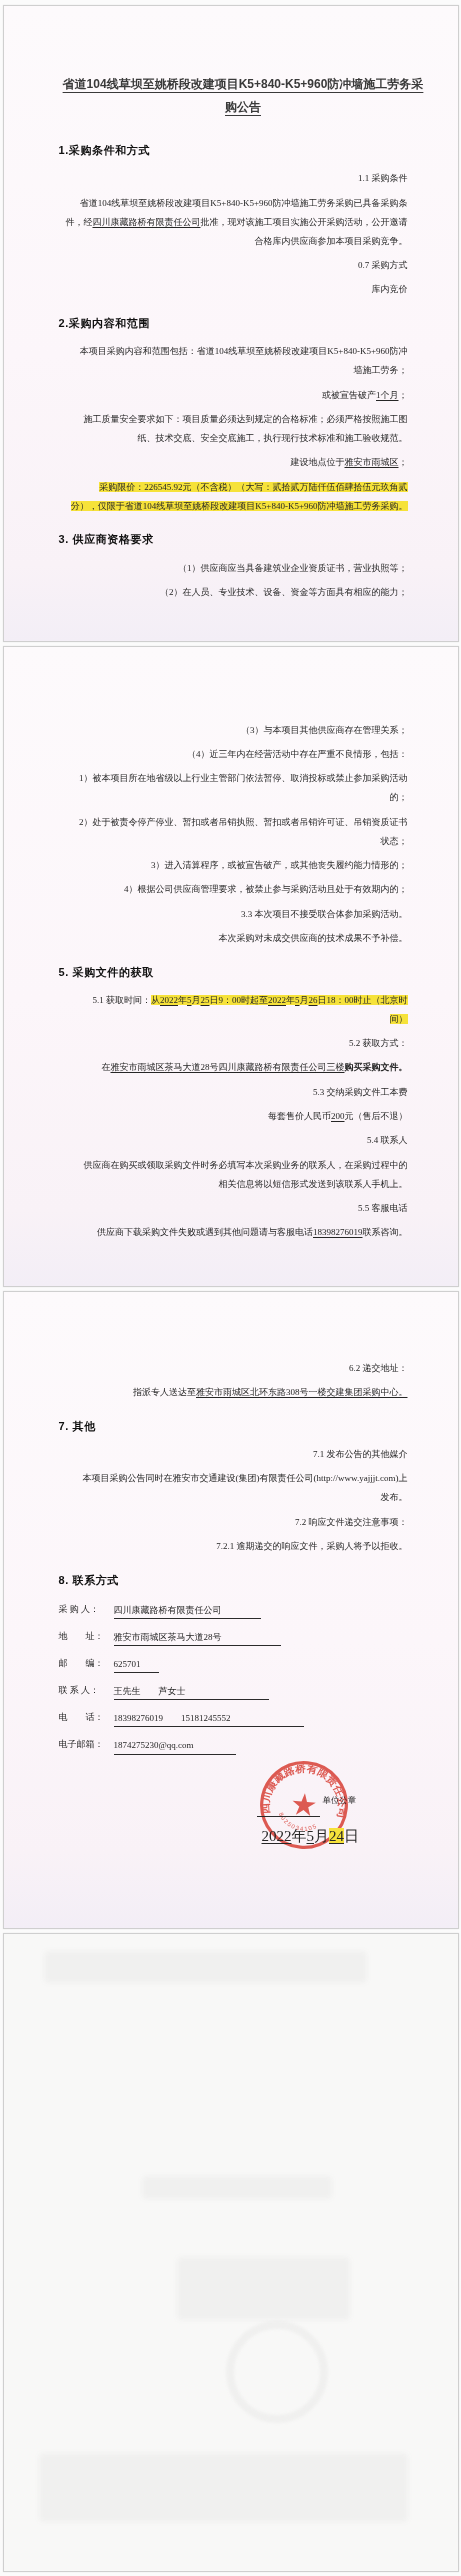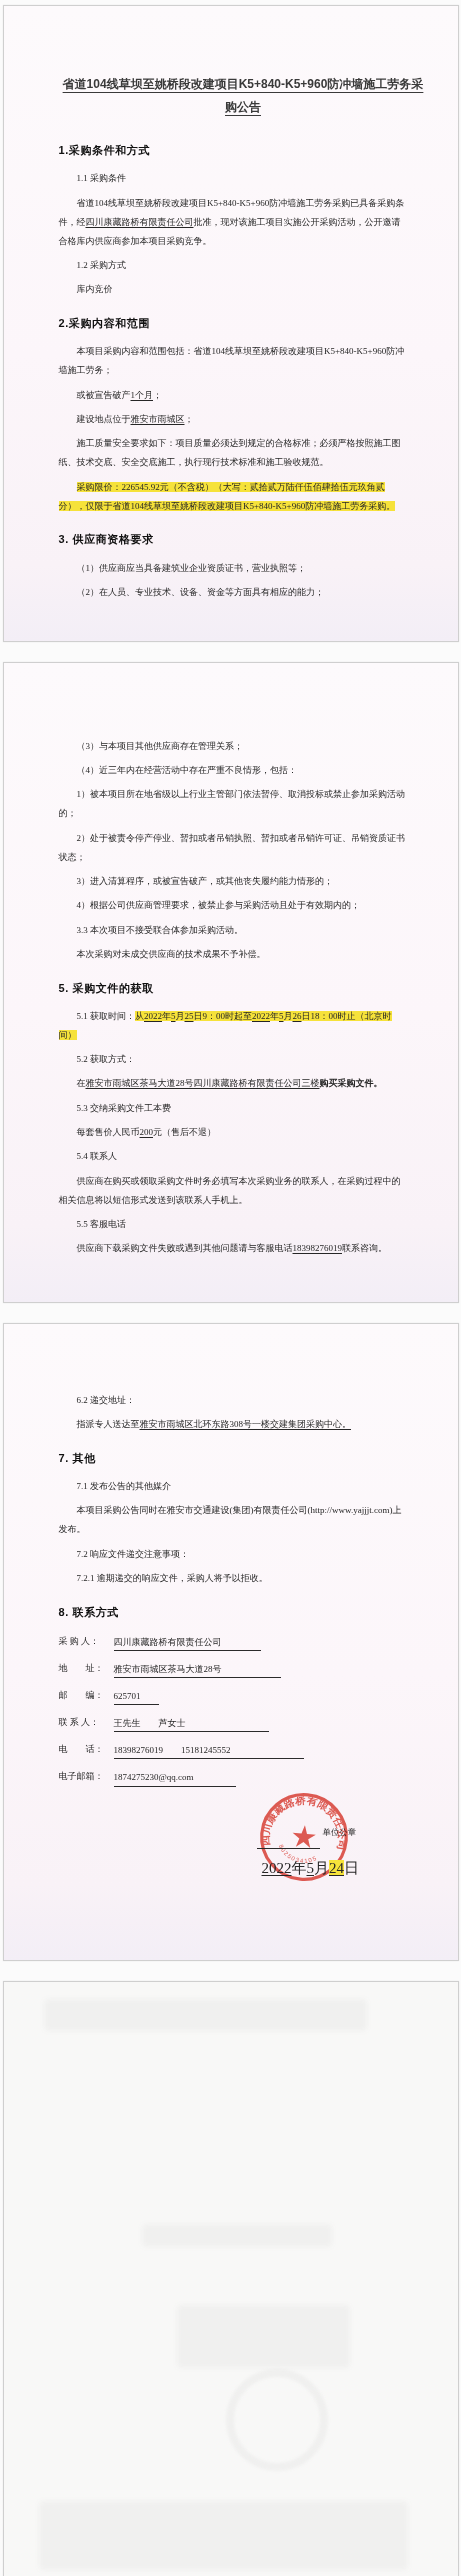--- a/index.html
+++ b/index.html
@@ -1,29 +1,29 @@
 <!DOCTYPE html>
 <html style="font-size:9.2px"><head>
 <meta charset="utf-8">
 <style>
   html,body{margin:0;padding:0;}
   body{width:461px;background:#fbfbfb;padding-top:4.6px;font-family:"Liberation Serif",serif;}
-  .page{position:relative;width:456px;margin:0 auto 20px;border:0.6px solid #cfcfcf;
+  .page{position:relative;width:456px;margin:0 auto 4px;border:0.6px solid #cfcfcf;
         box-shadow:0 0 1.7px rgba(0,0,0,.08);overflow:hidden;box-sizing:border-box;}
   .paper-pink{background:linear-gradient(180deg,#fdfafc 0%,#fcf6fa 55%,#f9f2f7 88%,#f3eef6 100%);}
   .paper-grey{background:#f8f8f7;}
   .pg1{height:637px;} .pg2{height:641px;} .pg3{height:638px;} .pg4{height:639px;}
   .content{padding:0 50px 0 55px;font-size:9px;line-height:2.12;color:#262626;}
   .pg1 .content{padding-top:67px;} .pg2 .content{padding-top:69px;} .pg3 .content{padding-top:62px;}
   .doc-title{font-family:"Liberation Sans",sans-serif;font-weight:600;font-size:12px;line-height:1.95;
              color:#3a3a3a;text-align:center;width:369px;margin:0 auto 19.6px;
              text-decoration:underline;text-underline-offset:3.5px;text-decoration-thickness:0.6px;}
   .sec{font-family:"Liberation Sans",sans-serif;font-weight:700;font-size:11px;color:#111;
        margin:12.7px 0 7px;letter-spacing:0.6px;}
-  p{margin:5.2px 0;text-indent:2em;}
+  p{margin:5.2px 0;text-indent:2em;text-align:right;}
   .u{text-decoration:underline;text-underline-offset:2.3px;text-decoration-thickness:0.6px;}
   .hl{background:#f6e23a;}
   .b{font-weight:700;}
   .crow{display:flex;margin:8px 0;text-indent:0;}
   .clabel{width:55px;flex:0 0 auto;}
   .cval{border-bottom:0.6px solid #2b2b2b;line-height:1.7;align-self:flex-end;}
   .c1{min-width:147px;} .c2{min-width:167px;} .c3{min-width:45px;}
   .c4{min-width:155px;} .c5{min-width:190px;} .c6{min-width:122px;}
   .stamp-zone{position:relative;height:248px;}
   .stamp{position:absolute;left:199px;top:-4px;width:92px;height:92px;transform:rotate(5deg);opacity:.88;}
@@ -36,28 +36,28 @@
 </head>
 <body>
 
 <div class="page paper-pink pg1">
   <div class="content">
     <div class="doc-title">省道104线草坝至姚桥段改建项目K5+840-K5+960防冲墙施工劳务采购公告</div>
 
     <div class="sec">1.采购条件和方式</div>
     <p>1.1 采购条件</p>
     <p><span>省道104线草坝至姚桥段改建项目K5+840-K5+960防冲墙施工劳务采购已具备采购条件，经</span><span class="u">四川康藏路桥有限责任公司</span><span>批准，现对该施工项目实施公开采购活动，公开邀请合格库内供应商参加本项目采购竞争。</span></p>
-    <p>1.2 采购方式</p>
+    <p>0.7 采购方式</p>
     <p>库内竞价</p>
 
     <div class="sec">2.采购内容和范围</div>
     <p>本项目采购内容和范围包括：省道104线草坝至姚桥段改建项目K5+840-K5+960防冲墙施工劳务；</p>
     <p><span>或被宣告破产</span><span class="u">1个月</span><span>；</span></p>
+    <p>施工质量安全要求如下：项目质量必须达到规定的合格标准；必须严格按照施工图纸、技术交底、安全交底施工，执行现行技术标准和施工验收规范。</p>
     <p><span>建设地点位于</span><span class="u">雅安市雨城区</span><span>；</span></p>
-    <p>施工质量安全要求如下：项目质量必须达到规定的合格标准；必须严格按照施工图纸、技术交底、安全交底施工，执行现行技术标准和施工验收规范。</p>
     <p><span class="hl">采购限价：226545.92元（不含税）（大写：贰拾贰万陆仟伍佰肆拾伍元玖角贰分），仅限于省道104线草坝至姚桥段改建项目K5+840-K5+960防冲墙施工劳务采购。</span></p>
 
     <div class="sec">3. 供应商资格要求</div>
     <p>（1）供应商应当具备建筑业企业资质证书，营业执照等；</p>
     <p>（2）在人员、专业技术、设备、资金等方面具有相应的能力；</p>
 
   </div>
 </div>
 
 <div class="page paper-pink pg2">

